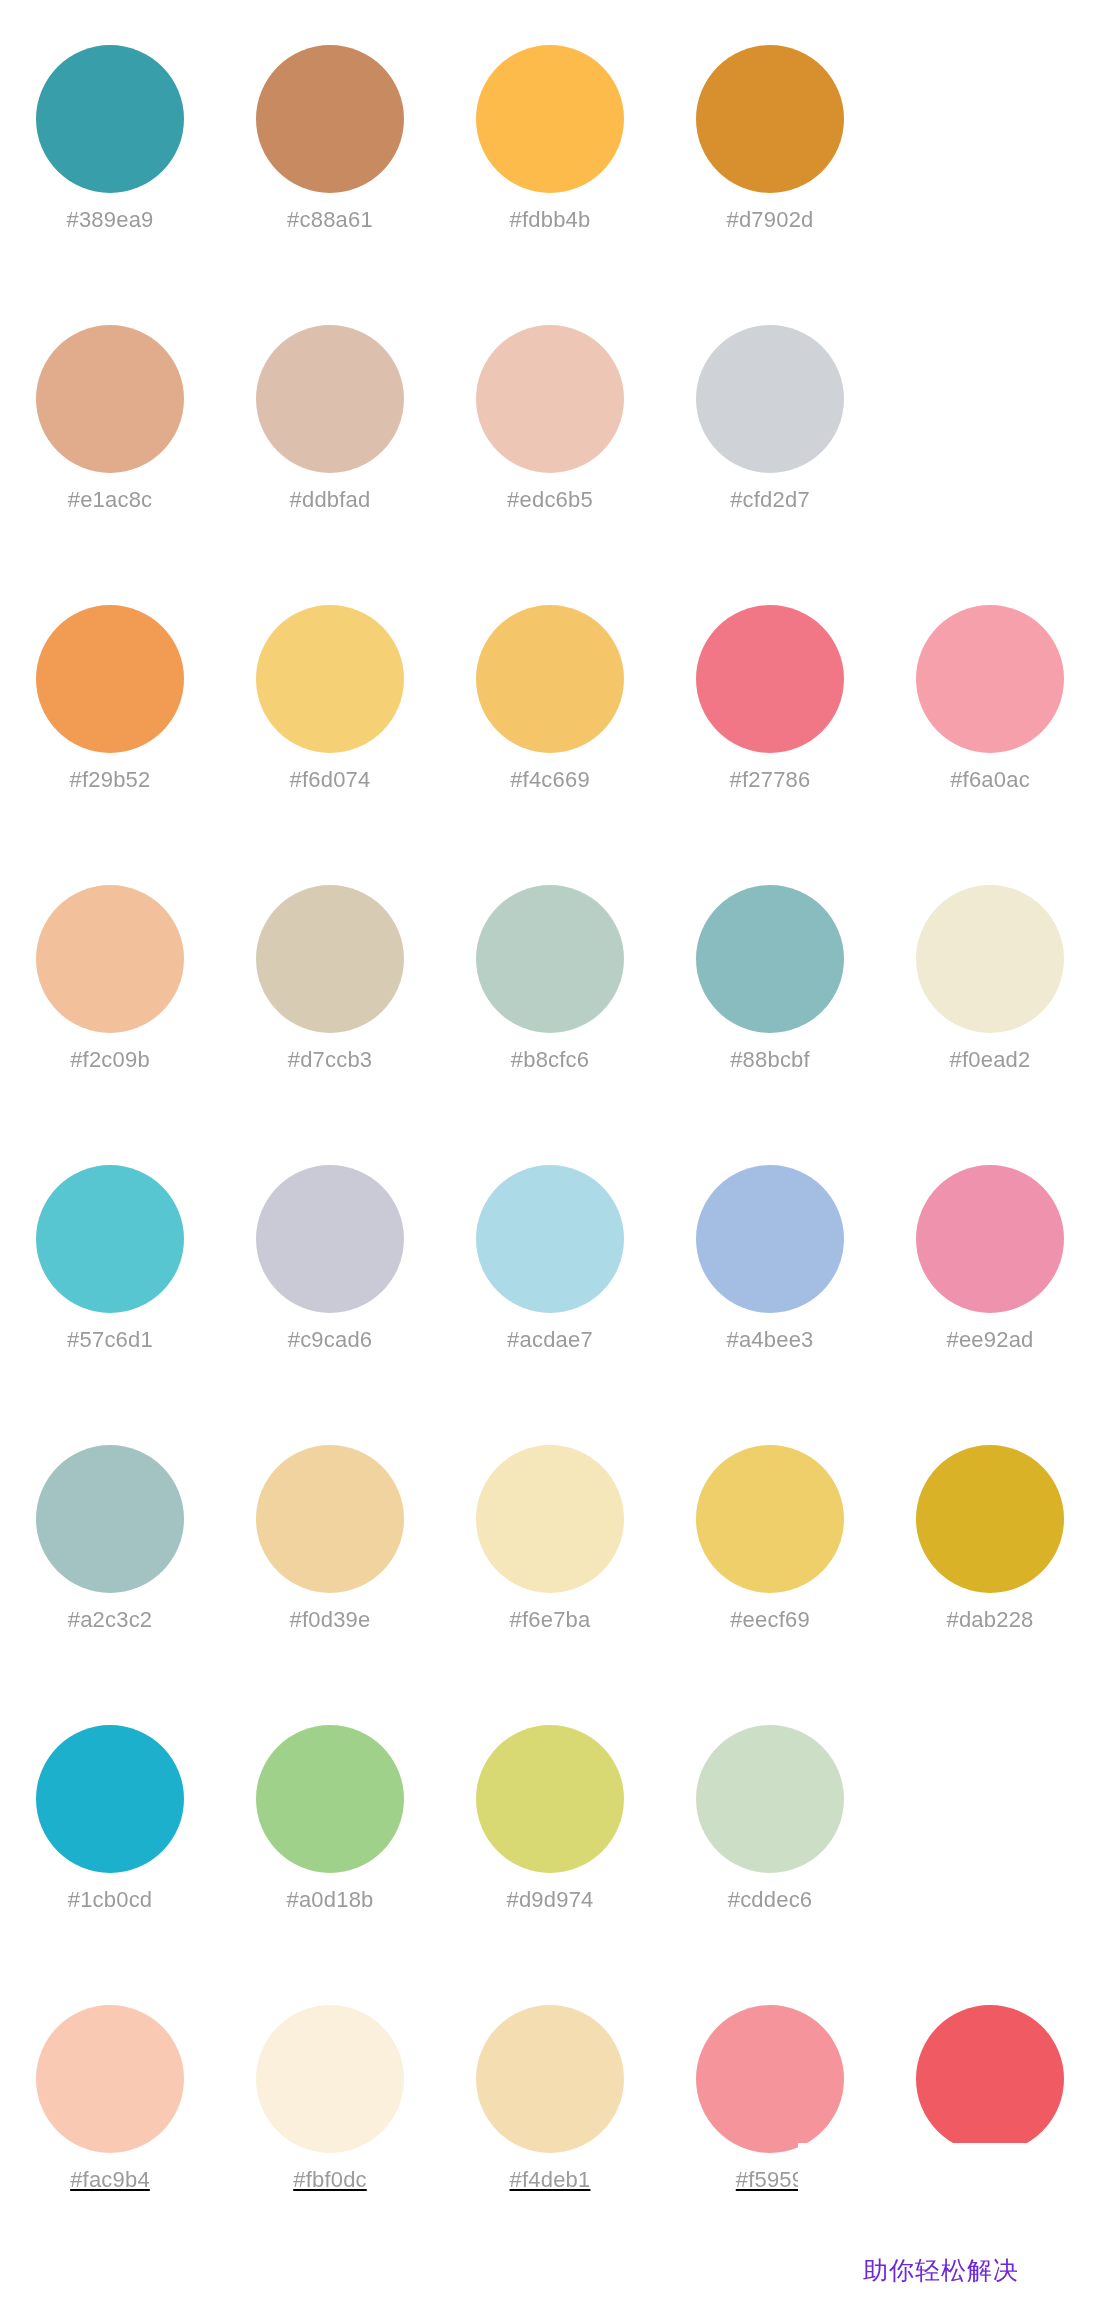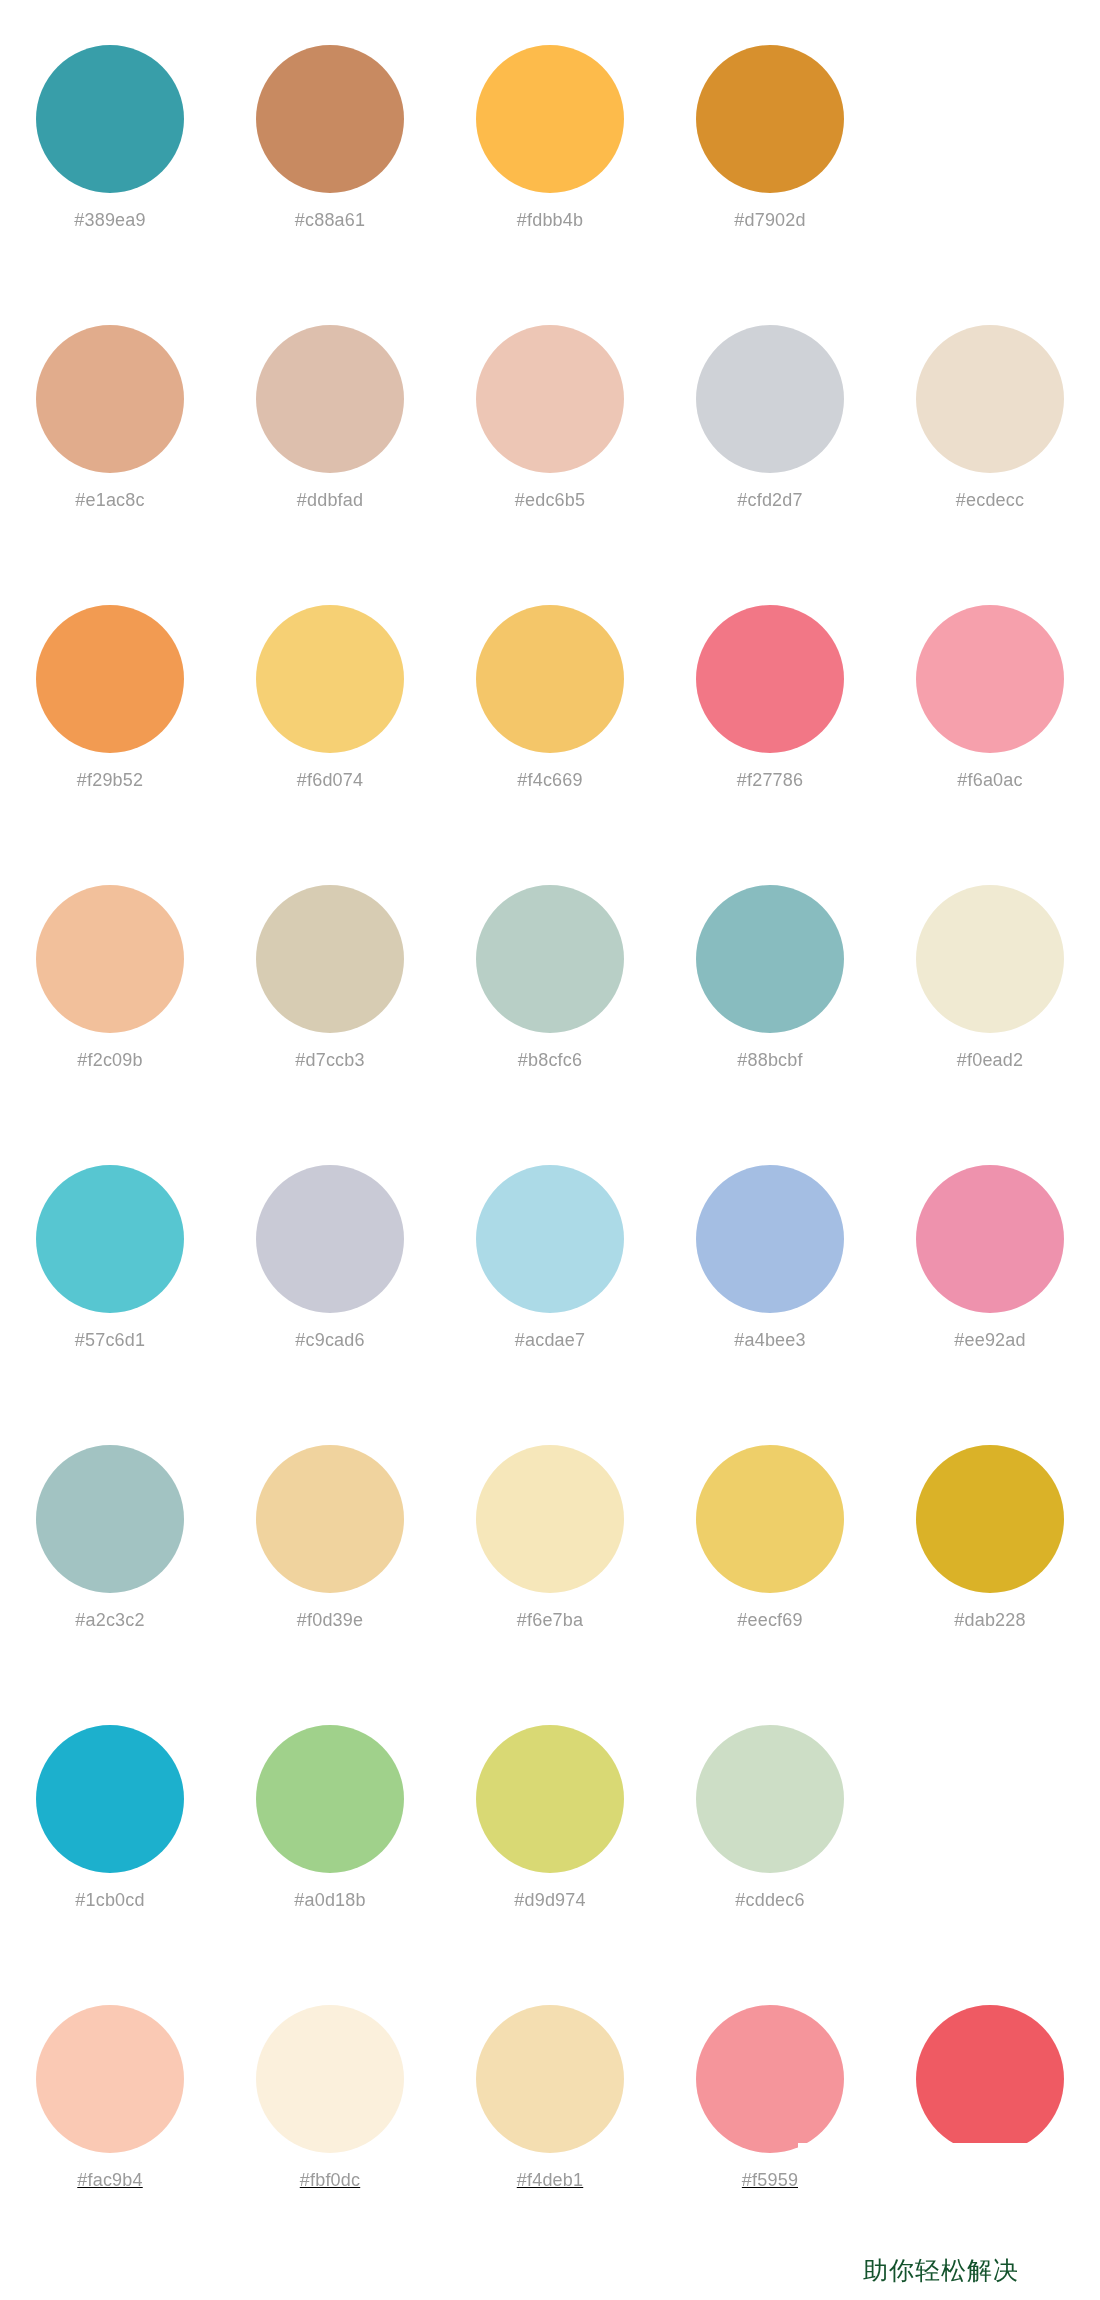--- a/index.html
+++ b/index.html
@@ -45,21 +45,21 @@
   .swatch-circle {
     width: 148px;
     height: 148px;
     border-radius: 50%;
     margin-top: 45px;
     background: #cccccc;
   }
 
   .swatch-label {
     margin-top: 14px;
-    font-size: 18px;
+    font-size: 22px;
     line-height: 26px;
     color: #9b9b9b;
     letter-spacing: 0.2px;
     font-family: "Liberation Sans", "DejaVu Sans", sans-serif;
     white-space: nowrap;
   }
 
   .swatch-label.is-hidden {
     visibility: hidden;
   }
@@ -96,21 +96,21 @@
     font-size: 46px;
     line-height: 54px;
     font-weight: bold;
     color: #1fc22f;
     letter-spacing: 2px;
     font-family: "DejaVu Sans", "Liberation Sans", sans-serif;
   }
   #watermark-subtitle {
     font-size: 25px;
     line-height: 34px;
-    color: #14532d;
+    color: #6d28d9;
     letter-spacing: 1px;
     font-family: "DejaVu Sans", "Liberation Sans", sans-serif;
   }
 </style>
 </head>
 <body>
 
 <div id="palette-grid">
     <div class="palette-row" style="top: 0px;">
       <div class="swatch-cell">
@@ -140,24 +140,20 @@
         <div class="swatch-label">#ddbfad</div>
       </div>
       <div class="swatch-cell">
         <div class="swatch-circle" style="background: rgb(237, 198, 181);"></div>
         <div class="swatch-label">#edc6b5</div>
       </div>
       <div class="swatch-cell">
         <div class="swatch-circle" style="background: rgb(207, 210, 215);"></div>
         <div class="swatch-label">#cfd2d7</div>
       </div>
-      <div class="swatch-cell">
-        <div class="swatch-circle" style="background: rgb(236, 222, 204);"></div>
-        <div class="swatch-label">#ecdecc</div>
-      </div>
     </div>
     <div class="palette-row" style="top: 560px;">
       <div class="swatch-cell">
         <div class="swatch-circle" style="background: rgb(242, 155, 82);"></div>
         <div class="swatch-label">#f29b52</div>
       </div>
       <div class="swatch-cell">
         <div class="swatch-circle" style="background: rgb(246, 208, 116);"></div>
         <div class="swatch-label">#f6d074</div>
       </div>

